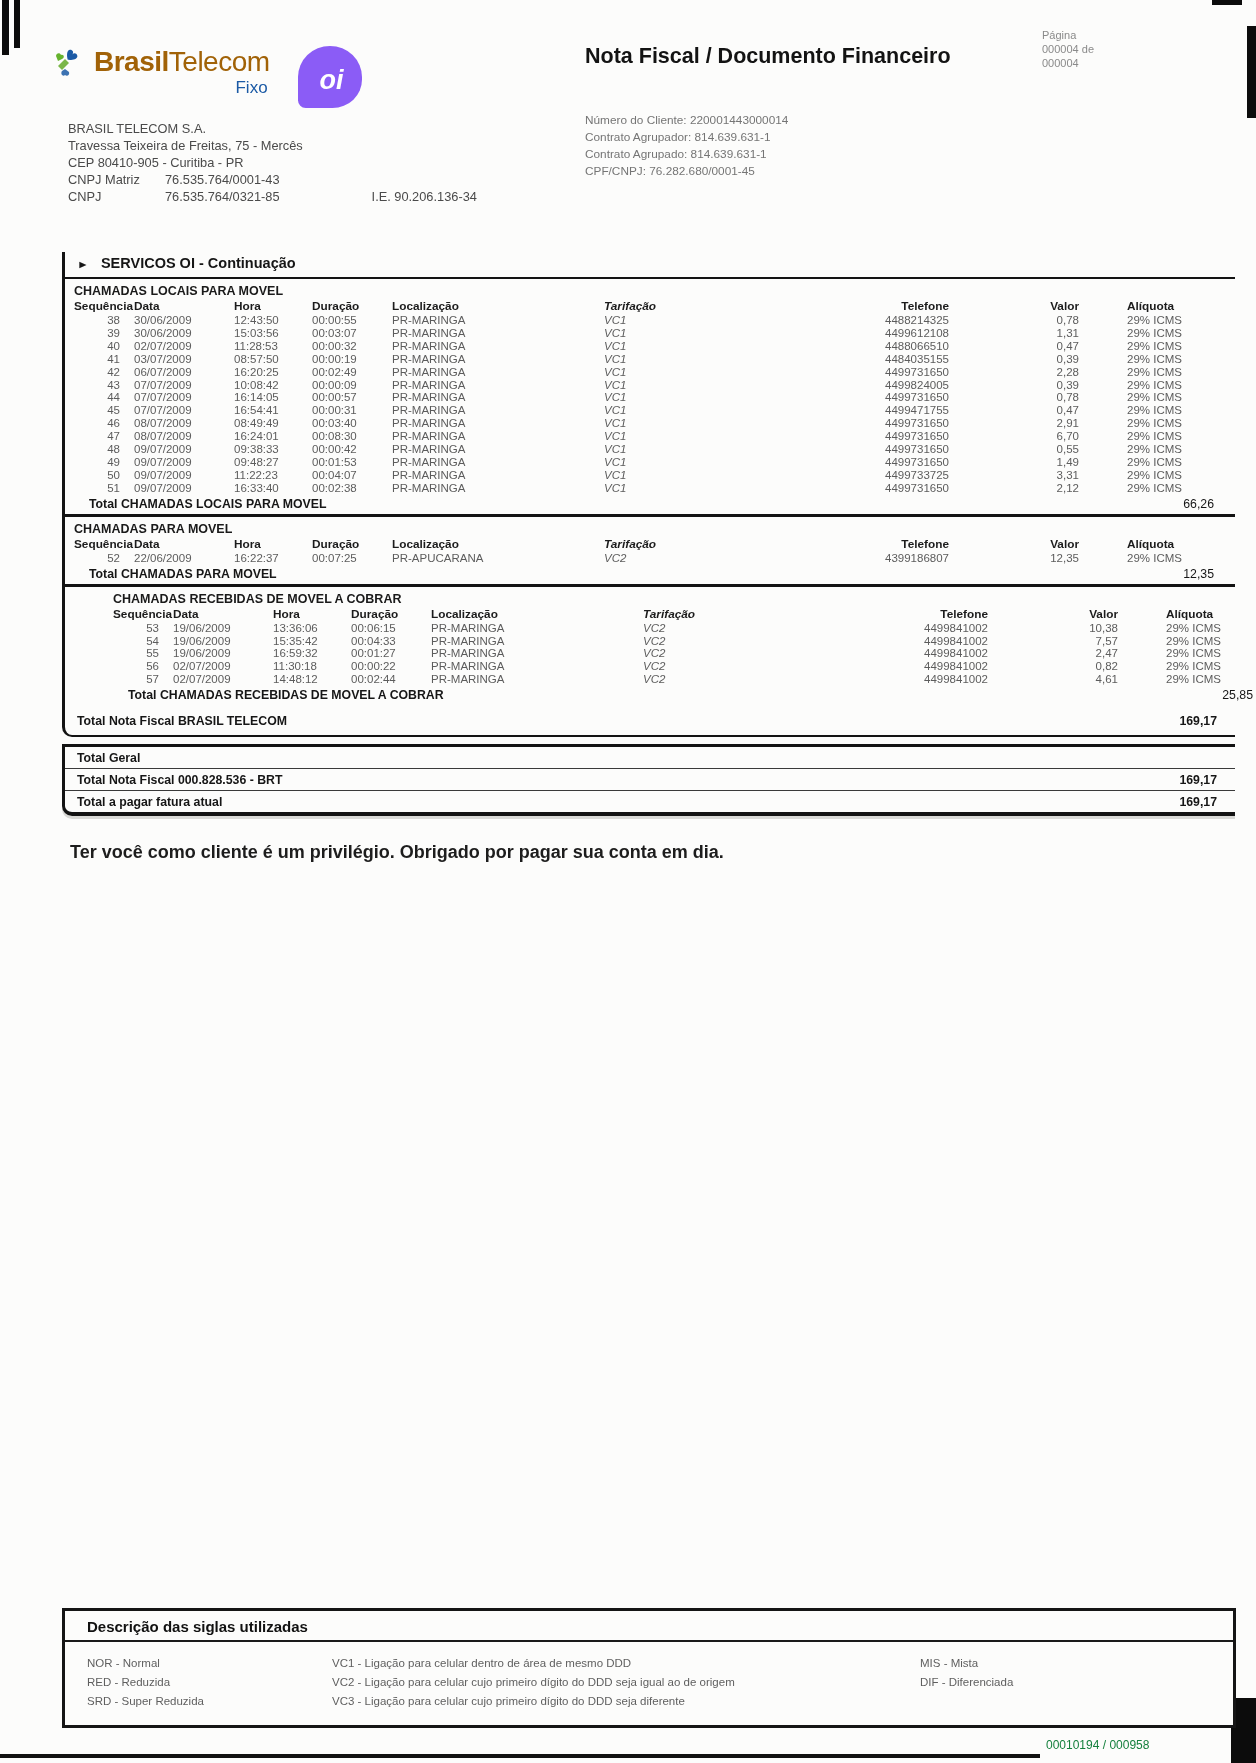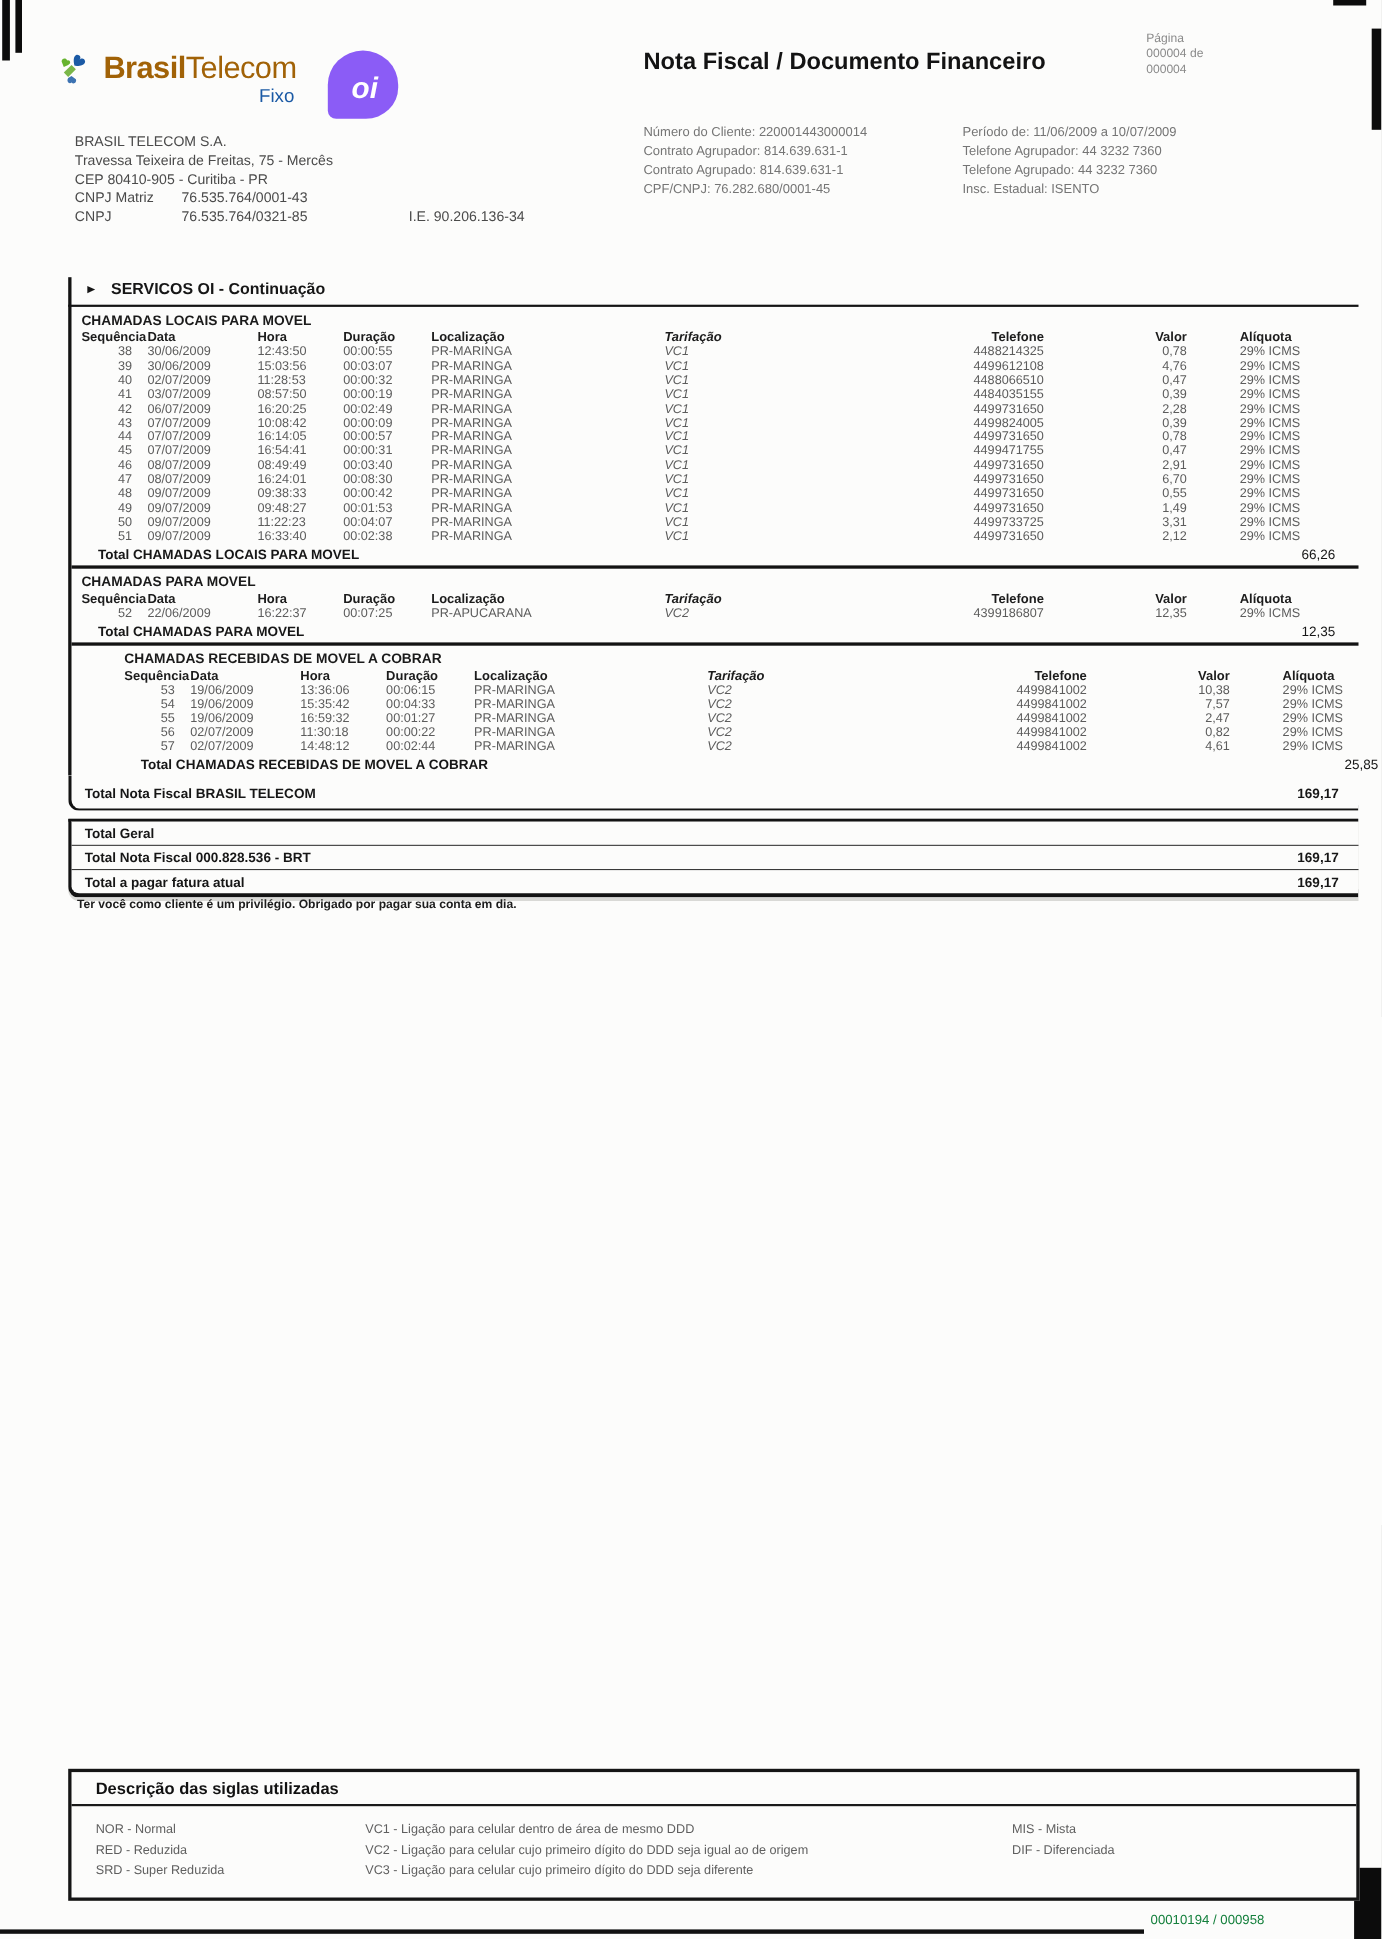--- a/index.html
+++ b/index.html
@@ -67,21 +67,21 @@
   }
   .box2{
     margin-top:7px;border-left:3.5px solid #131313;border-top:3px solid #131313;
     border-bottom:4px solid #131313;border-radius:0 0 0 10px;
     box-shadow:0 3px 0 #d9d9d6;
   }
   .trow{display:grid;grid-template-columns:1010px 130px;padding:4px 0 3px 12px;}
   .trow .tl{font-size:12.3px;font-weight:bold;color:#161616;}
   .trow .tv{font-size:12.3px;font-weight:bold;color:#161616;text-align:right;}
   .trow.sep{border-bottom:1.5px solid #3a3a3a;}
-  .message{margin-top:0;font-size:11px;font-weight:bold;color:#1d1d1d;padding-left:8px;}
+  .message{margin-top:26px;font-size:18px;font-weight:bold;color:#1d1d1d;padding-left:8px;}
   
   .siglas{position:absolute;left:62px;top:1608px;width:1168px;border:3px solid #151515;background:#fcfcfb;}
   .siglas-title{font-size:15px;font-weight:bold;color:#111;padding:7px 0 5px 22px;border-bottom:2px solid #1a1a1a;}
   .siglas-body{display:flex;padding:12px 10px 14px 22px;font-size:11.5px;color:#5f5f5f;line-height:19px;}
   .sg-col1{width:245px;}
   .sg-col2{width:588px;}
   .sg-col3{flex:1;}
   
   .footer-line{position:absolute;left:0;top:1754px;width:1040px;height:4px;background:#111;}
   .footer-code{position:absolute;left:1046px;top:1738px;font-size:12px;color:#15803d;}
@@ -141,27 +141,20 @@
   </div>
 
   <div class="clientinfo">
     <div class="col-l">
 
     <div>Número do Cliente: 220001443000014</div>
         <div>Contrato Agrupador: 814.639.631-1</div>
         <div>Contrato Agrupado: 814.639.631-1</div>
         <div>CPF/CNPJ: 76.282.680/0001-45</div>
       </div>
-    <div class="col-r">
-
-    <div>Período de: 11/06/2009 a 10/07/2009</div>
-        <div>Telefone Agrupador: 44 3232 7360</div>
-        <div>Telefone Agrupado: 44 3232 7360</div>
-        <div>Insc. Estadual: ISENTO</div>
-      </div>
   </div>
 
   <div class="section">
     <div class="section-title">
       <span class="tri">►</span>
       <span>SERVICOS OI - Continuação</span>
     </div>
 
     <div class="tables-wrap">
 
@@ -193,21 +186,21 @@
             </div>
 
             <div class="grid row">
               <span class="c0">39</span>
               <span class="c1">30/06/2009</span>
               <span class="c2">15:03:56</span>
               <span class="c3">00:03:07</span>
               <span class="c4">PR-MARINGA</span>
               <span class="c5">VC1</span>
               <span class="c6">4499612108</span>
-              <span class="c7">4,76</span>
+              <span class="c7">1,31</span>
               <span class="c8">29% ICMS</span>
             </div>
 
             <div class="grid row">
               <span class="c0">40</span>
               <span class="c1">02/07/2009</span>
               <span class="c2">11:28:53</span>
               <span class="c3">00:00:32</span>
               <span class="c4">PR-MARINGA</span>
               <span class="c5">VC1</span>

